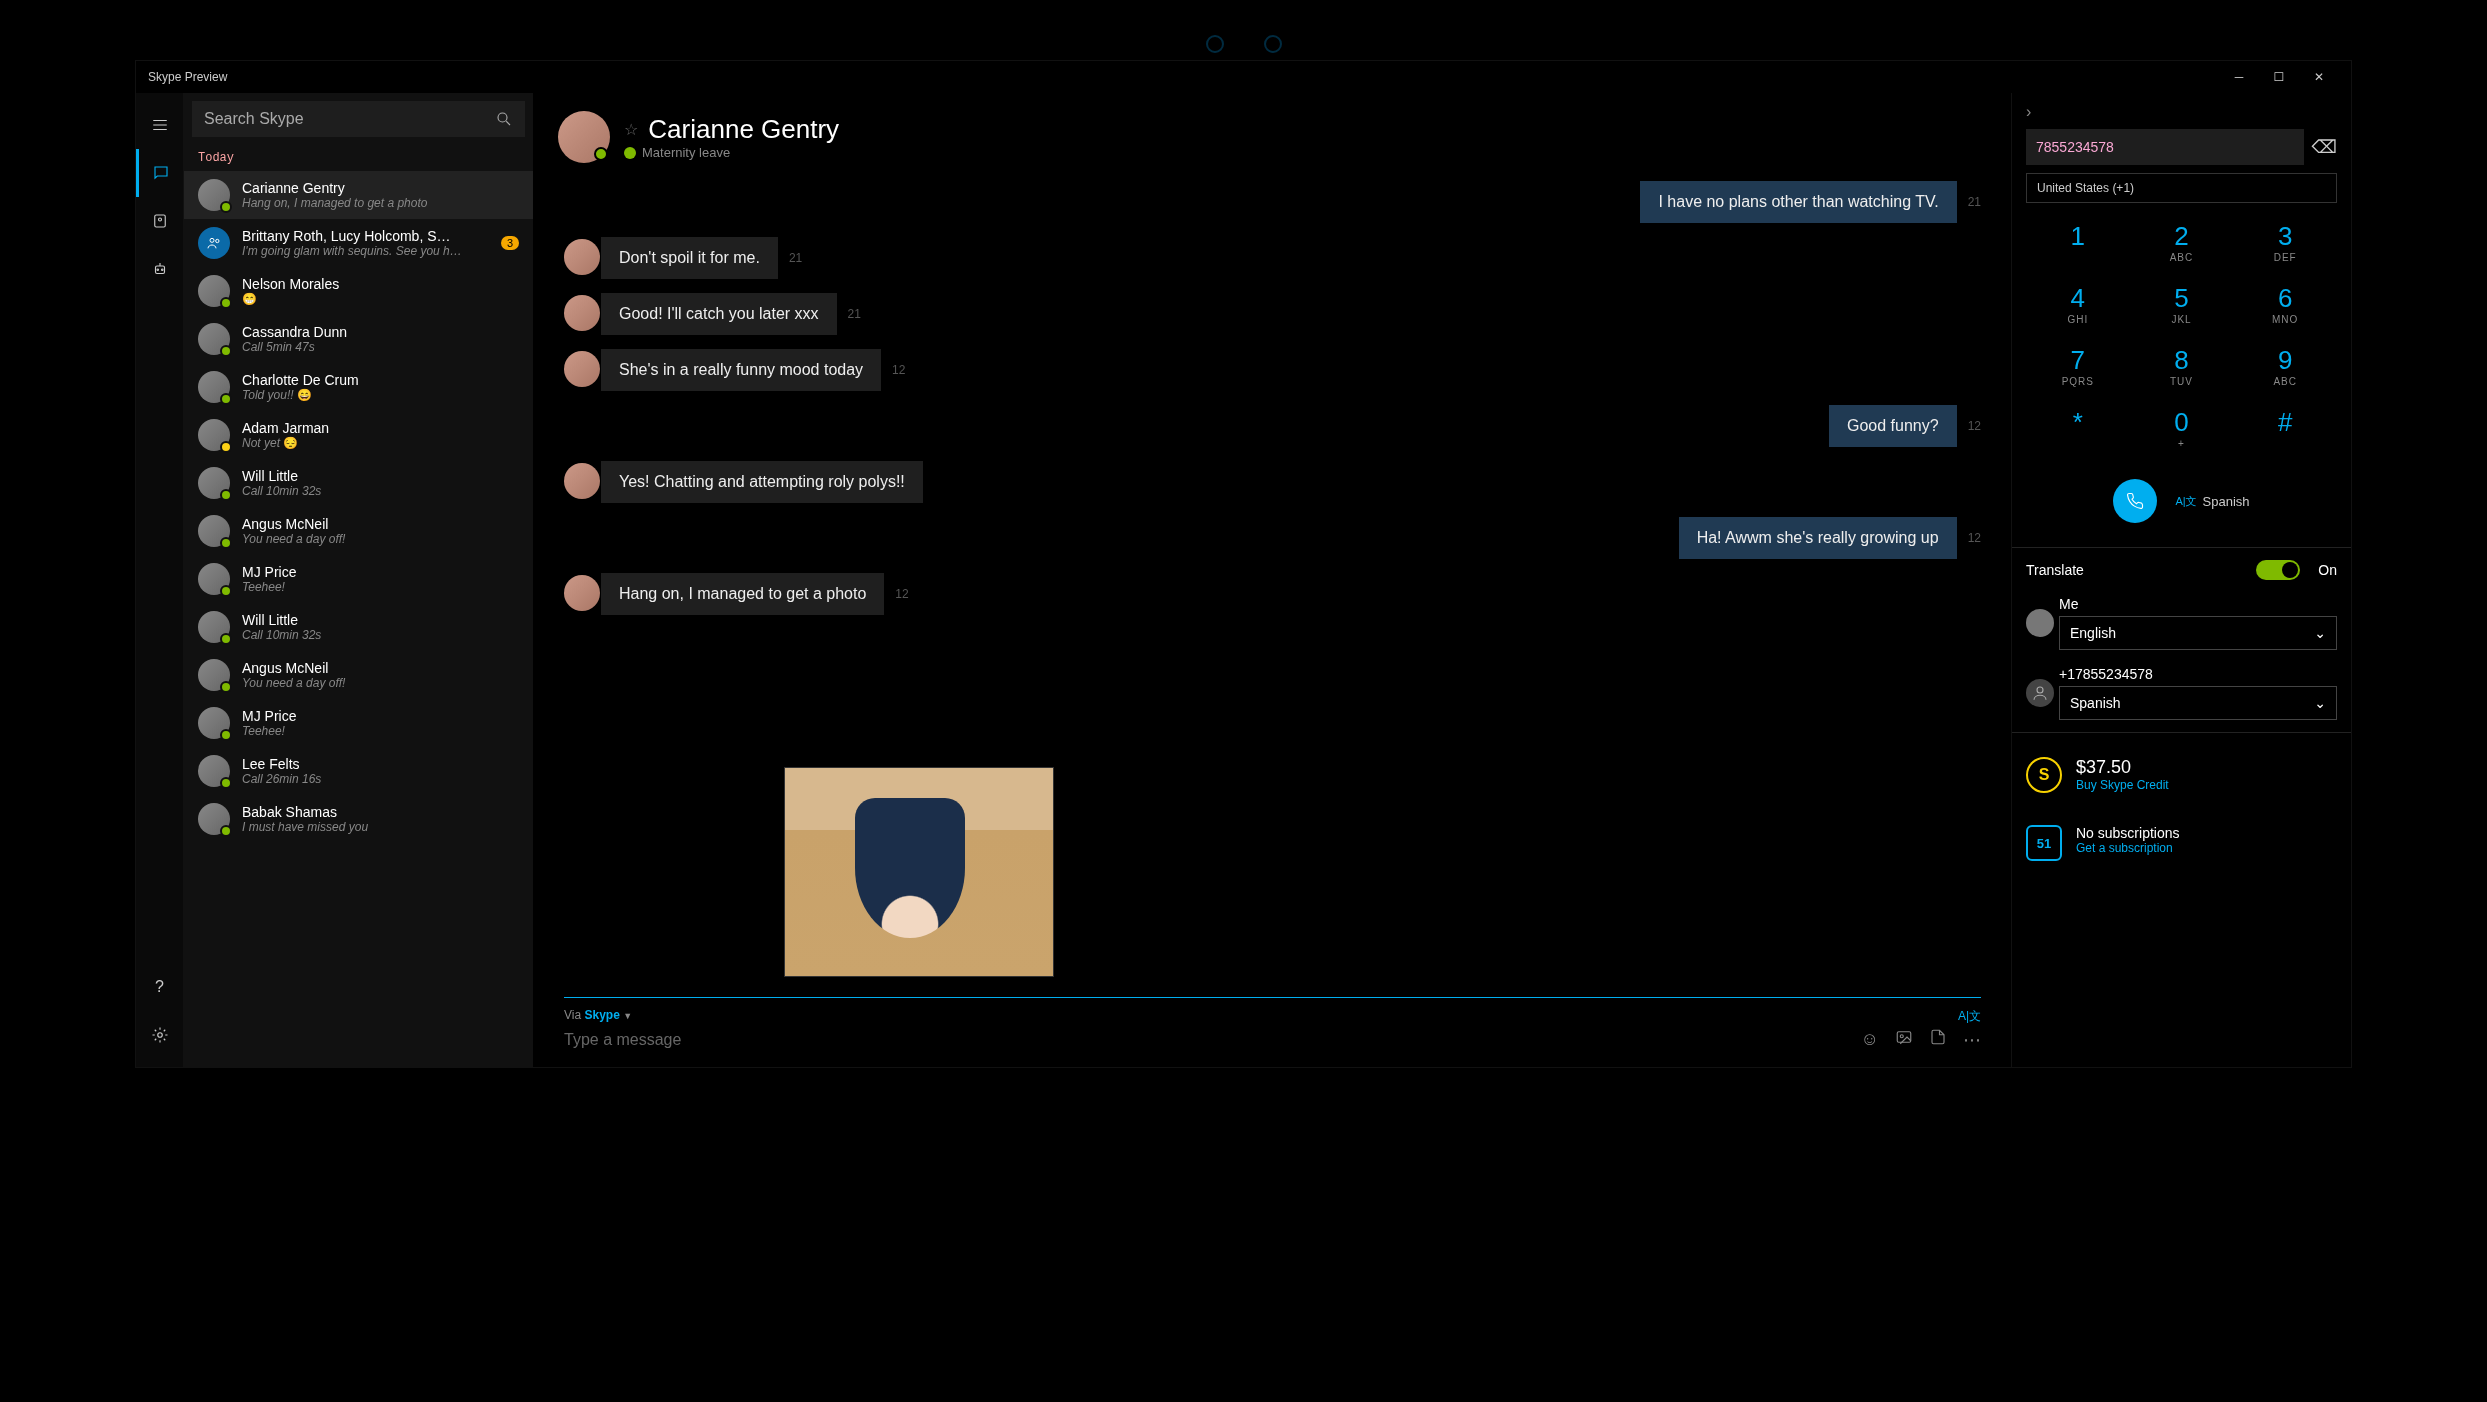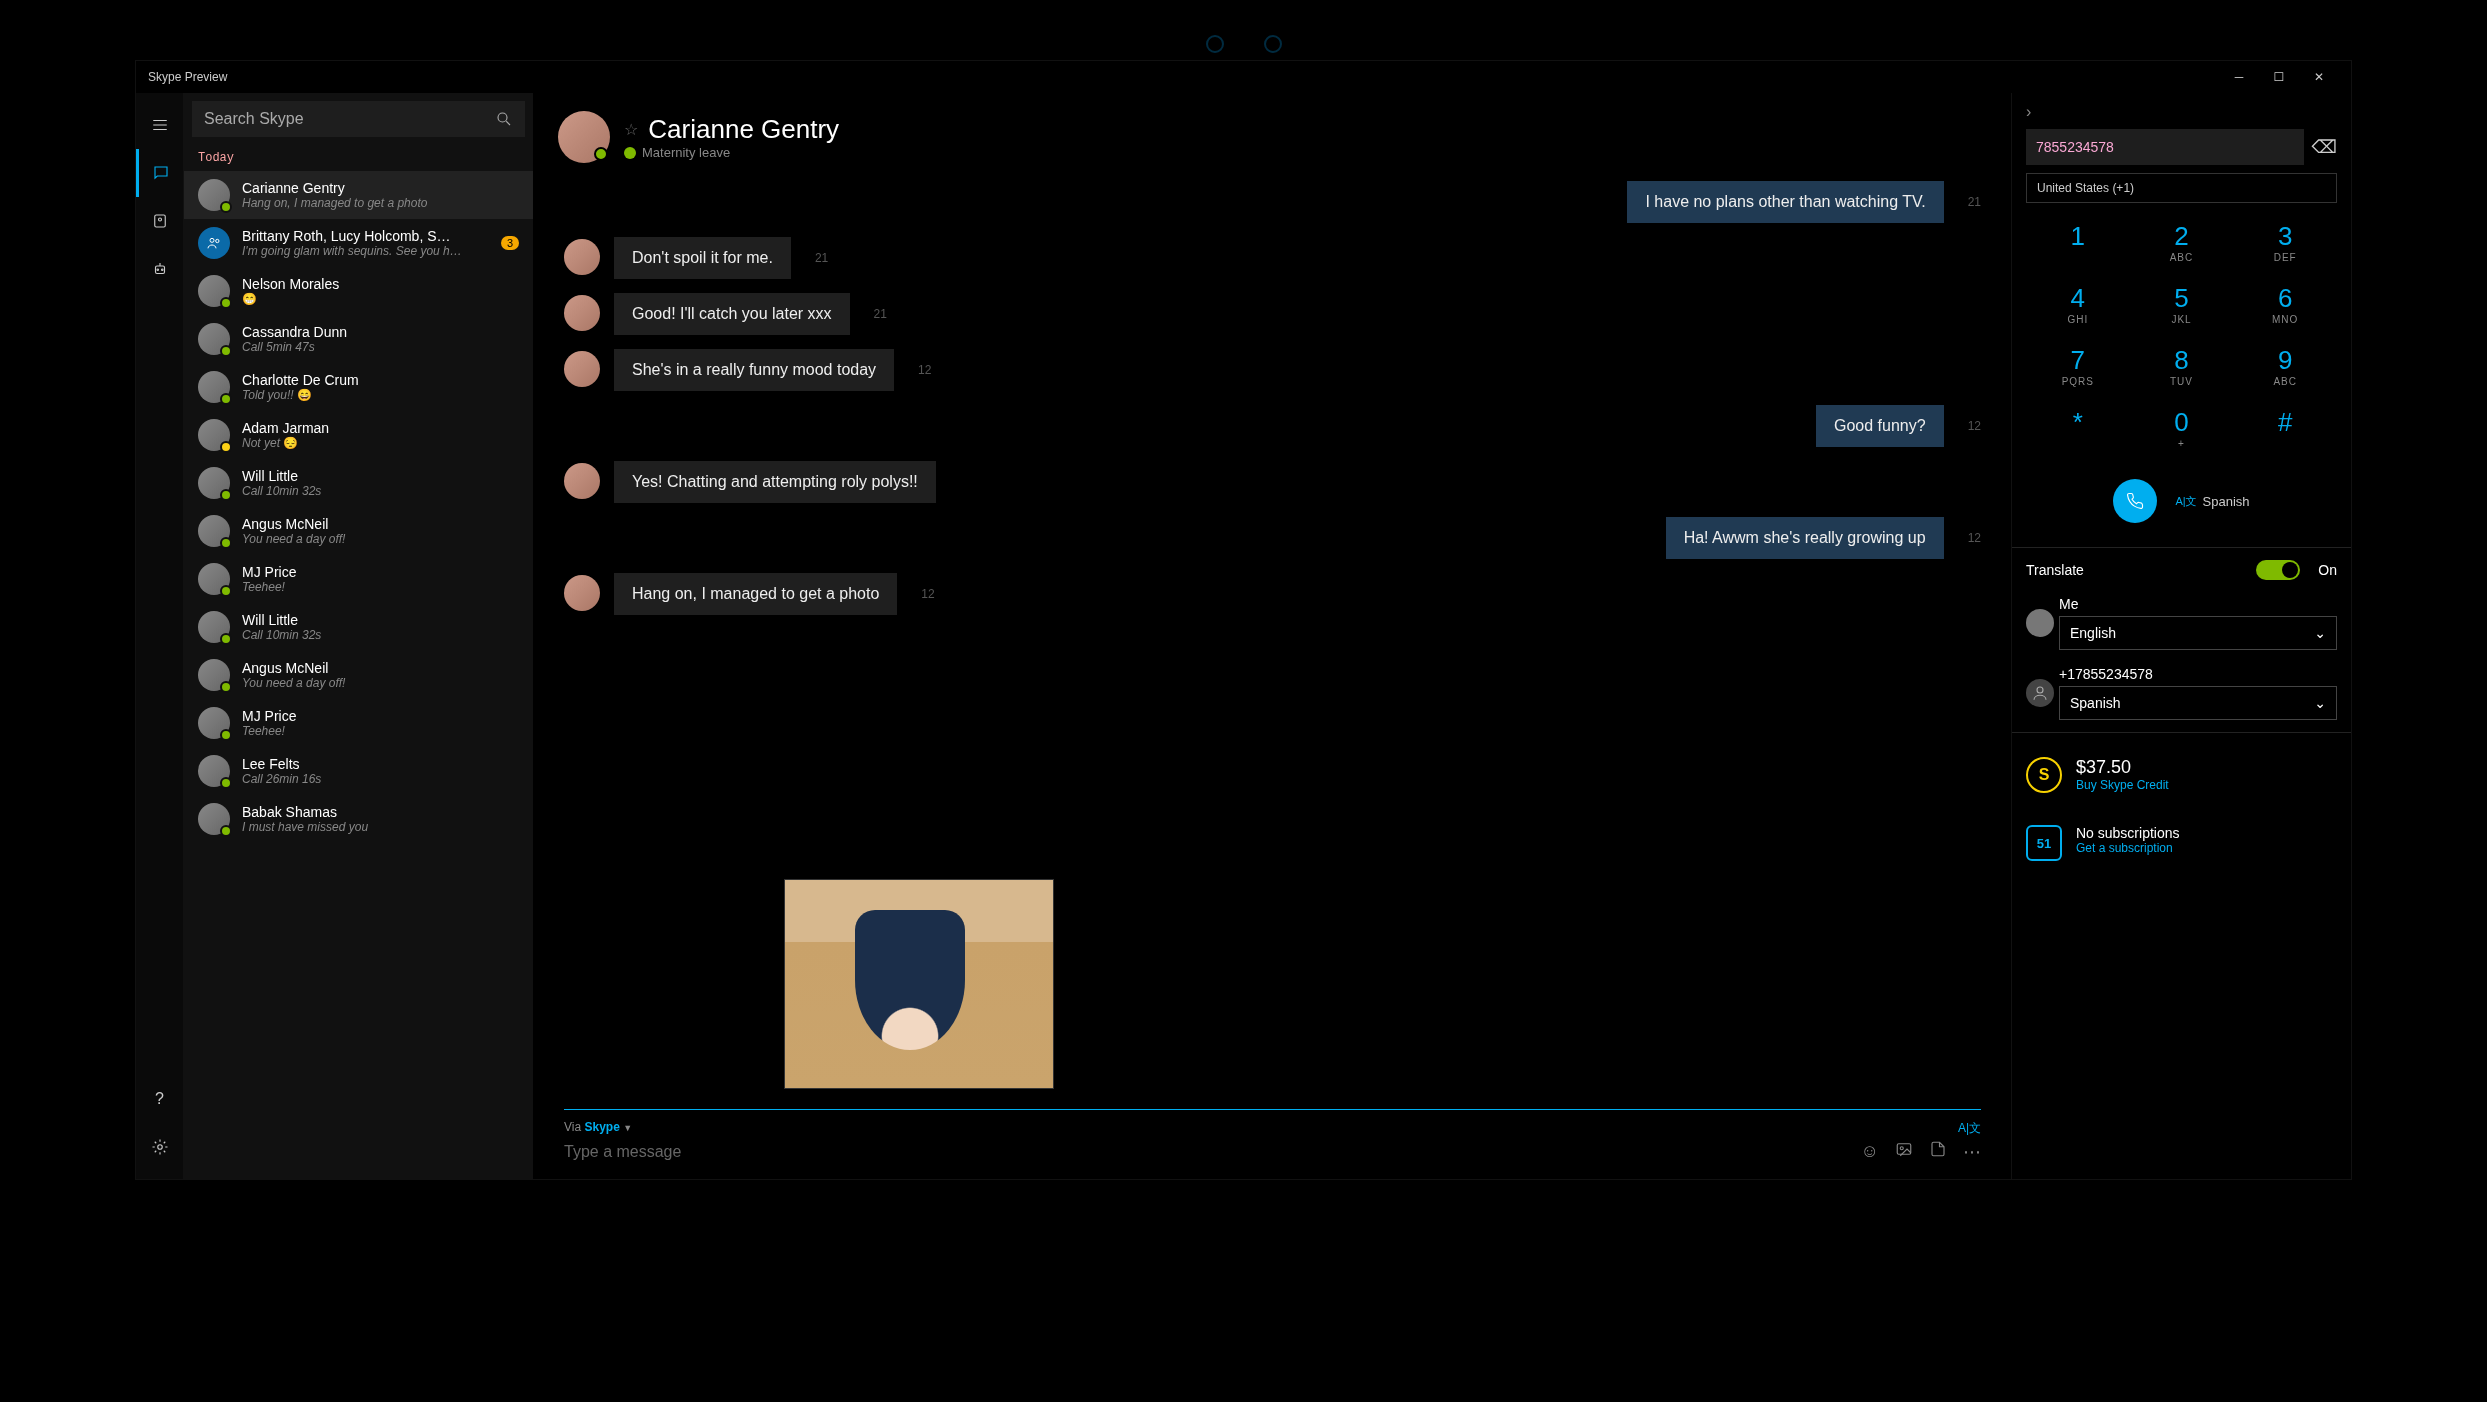--- a/index.html
+++ b/index.html
@@ -1,20 +1,20 @@
 <!DOCTYPE html>
 <html><head>
   <meta charset="utf-8">
   <style>
     * { margin: 0; padding: 0; box-sizing: border-box; }
     body { font-family: "Segoe UI", sans-serif; background: #000; color: #fff; overflow: hidden; }
     .laptop-frame { width: 2487px; height: 1402px; background: #000; position: relative; border-radius: 20px; padding: 60px 135px 0 135px; }
     .cam { position:absolute; top:35px; left:50%; transform:translateX(-50%); width:120px; height:12px; display:flex; gap:40px; justify-content:center;}
     .cam div{width:18px;height:18px;border:2px solid #0af;border-radius:50%;opacity:.25}
-    .window { width: 100%; height: 1120px; background: #000; display: flex; flex-direction: column; border: 1px solid #111; }
+    .window { width: 100%; height: 1008px; background: #000; display: flex; flex-direction: column; border: 1px solid #111; }
     .titlebar { height: 32px; display: flex; align-items: center; padding: 0 12px; font-size: 12px; color: #ccc; }
     .titlebar .spacer { flex: 1; }
     .win-btn { width: 40px; height: 30px; display: flex; align-items: center; justify-content: center; color: #ccc; font-size: 12px;}
     .body { flex: 1; display: flex; min-height: 0; }
     
     .rail { width: 48px; background: #0a0a0a; display: flex; flex-direction: column; align-items: center; padding-top: 8px; border-right: 1px solid #111;}
     .rail .ic { width: 48px; height: 48px; display: flex; align-items: center; justify-content: center; color: #ccc; position:relative;}
     .rail .ic.active{ border-left:3px solid #00aeef; color:#00aeef;}
     .rail .bottom { margin-top: auto; padding-bottom: 8px;}
     
@@ -40,21 +40,21 @@
     .emoji{ font-style: normal;}
     
     .chat { flex:1; display:flex; flex-direction:column; background:#000; min-height:0; min-width:0;}
     .chat-head{ padding:18px 24px; display:flex; align-items:center; gap:14px;}
     .chat-head .av{ width:52px; height:52px; border-radius:50%; background:linear-gradient(135deg,#c98,#a76); position:relative;}
     .chat-head .name{ font-size:26px; font-weight:300;}
     .chat-head .star{ color:#666; font-size:16px;}
     .chat-head .sub{ font-size:13px; color:#888; display:flex; align-items:center; gap:6px;}
     .chat-head .sub .p{width:12px;height:12px;background:#7fba00;border-radius:50%;}
     .messages{ flex:1; overflow:hidden; padding:0 30px; display:flex; flex-direction:column; gap:14px;}
-    .row{ display:flex; align-items:flex-start; gap:14px; position:relative;}
+    .row{ display:flex; align-items:flex-start; gap:1px; position:relative;}
     .row .av{ width:36px;height:36px;border-radius:50%; background:linear-gradient(135deg,#c98,#a76); flex-shrink:0; margin-top:2px;}
     .bubble{ background:#1f1f1f; padding:12px 18px; font-size:16px; color:#eee; max-width:640px;}
     .row.mine{ justify-content:flex-end;}
     .row.mine .bubble{ background:#243b55; background:#1e3a55; background:#1c3a55; }
     .row.mine .bubble{ background:#203a53; }
     .mine .bubble{ background:#1e3852; }
     .ts{ color:#555; font-size:12px; margin-left:10px; align-self:center;}
     .row.mine .ts{ order:2; margin-left:10px;}
     .photo{ width:270px; height:210px; background:linear-gradient(180deg,#d7b88e 0%, #d7b88e 30%, #c9a26a 30%, #caa46c 100%); position:relative; margin-left:50px; border:1px solid #333;}
     .photo::after{content:"";position:absolute;left:70px;top:30px;width:110px;height:140px;background:radial-gradient(circle at 50% 90%, #f2d8c2 20%, transparent 21%), linear-gradient(#1b2e4a,#1b2e4a); border-radius:20px 20px 50% 50%;}

